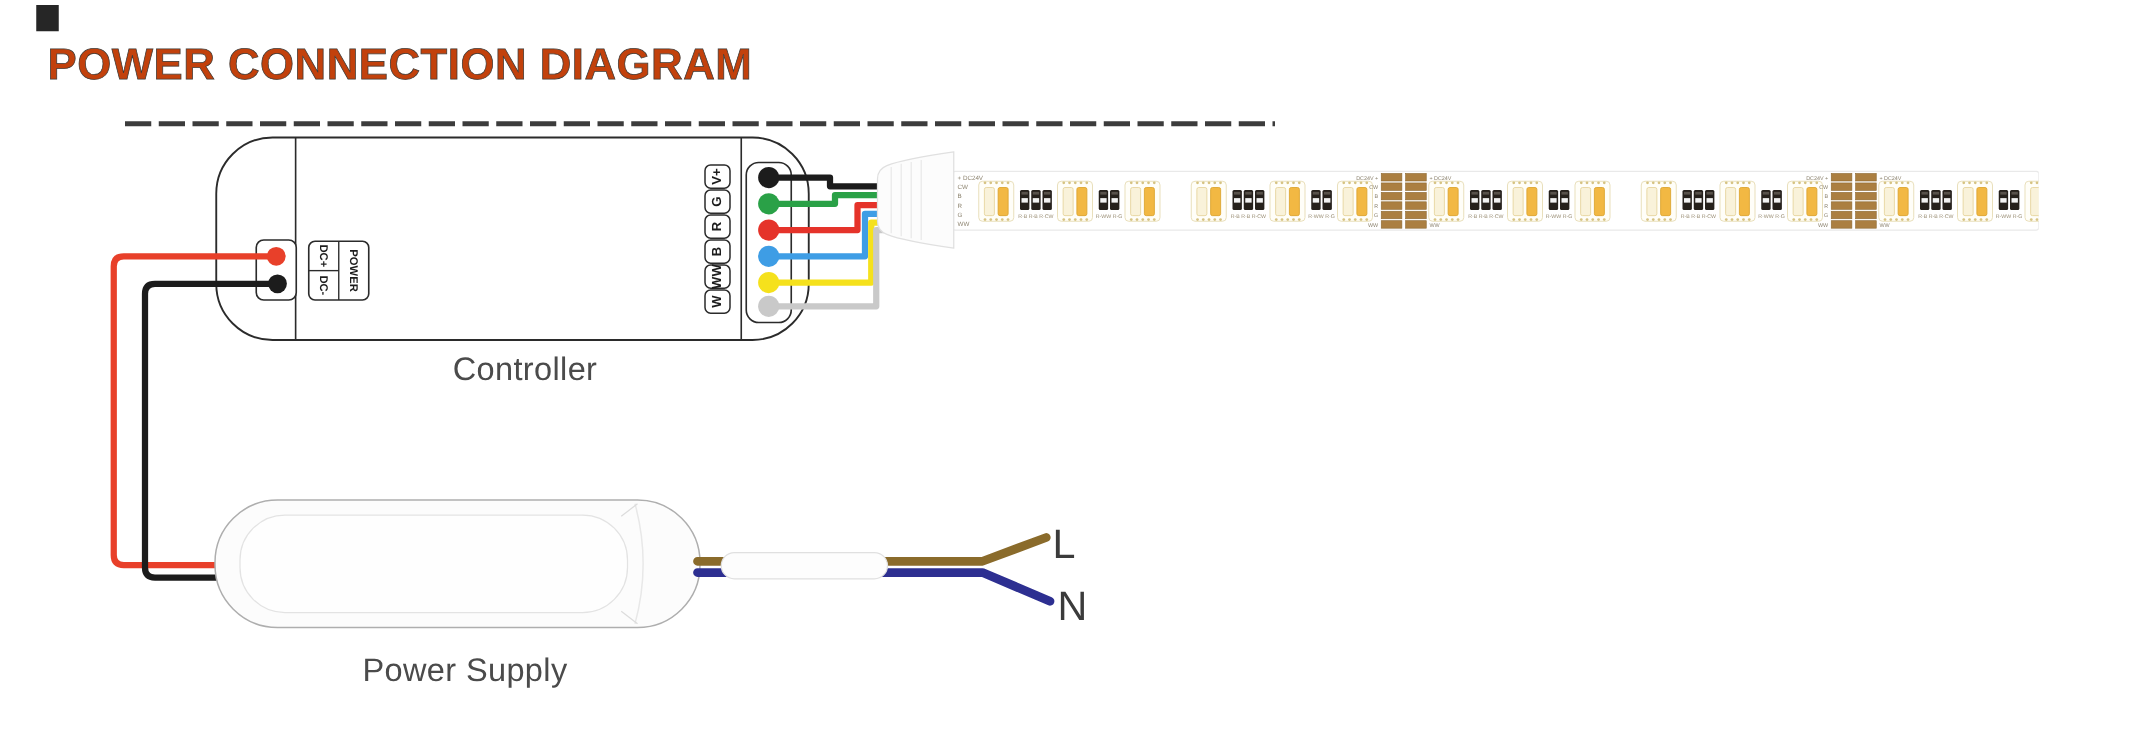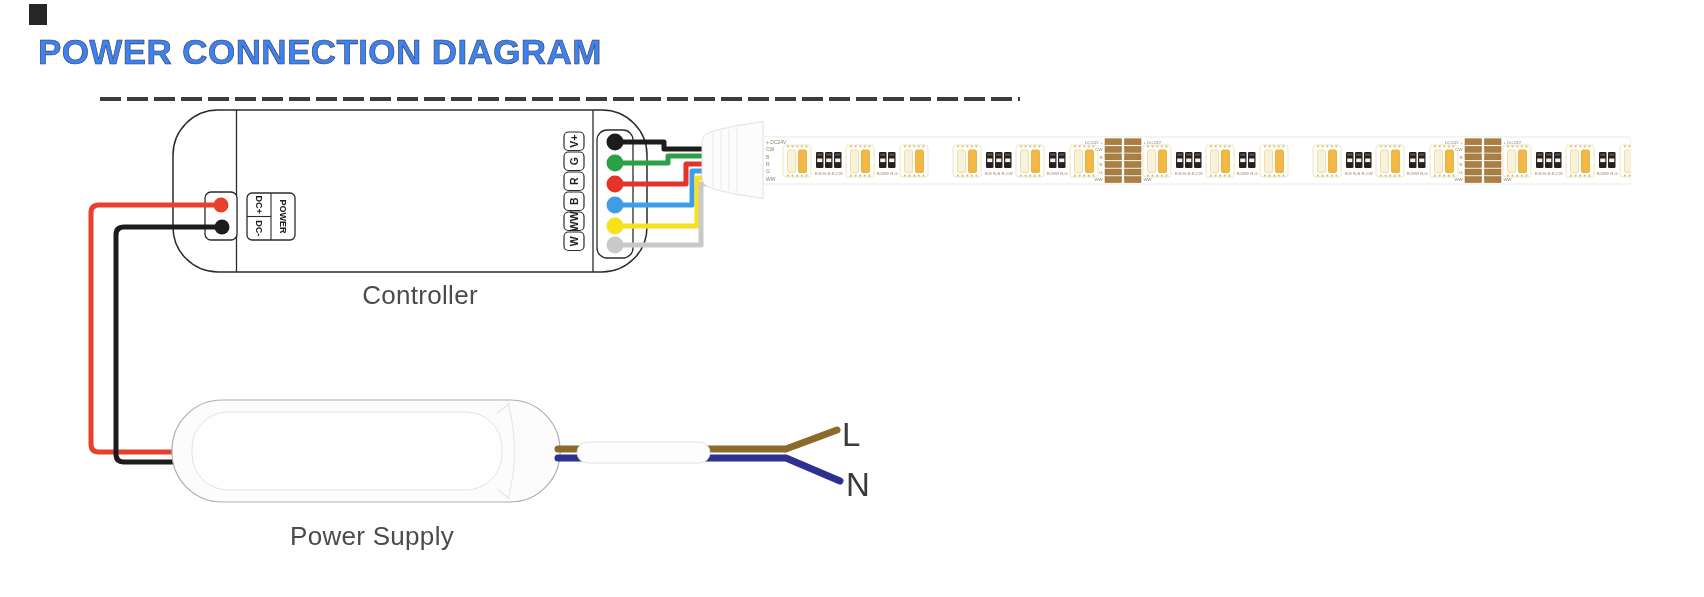--- a/index.html
+++ b/index.html
@@ -1,19 +1,19 @@
 <!DOCTYPE html>
 <html><head>
 <meta charset="utf-8">
 <style>
   html,body{margin:0;padding:0;background:#fff;}
   .canvas{position:relative;width:1704px;height:597px;background:#ffffff;overflow:hidden;
           font-family:"Liberation Sans",sans-serif;}
   .title{position:absolute;left:38px;top:32px;font-size:35px;font-weight:bold;
-         letter-spacing:.4px;color:#3b82f6;-webkit-text-stroke:.6px #3d3935;}
+         letter-spacing:.4px;color:#c2410c;-webkit-text-stroke:.6px #3d3935;}
   svg{position:absolute;left:0;top:0;}
   svg text{font-family:"Liberation Sans",sans-serif;}
 </style>
 </head>
 <body>
 
 <div class="canvas">
 
   <div class="title">POWER CONNECTION DIAGRAM</div>
 

